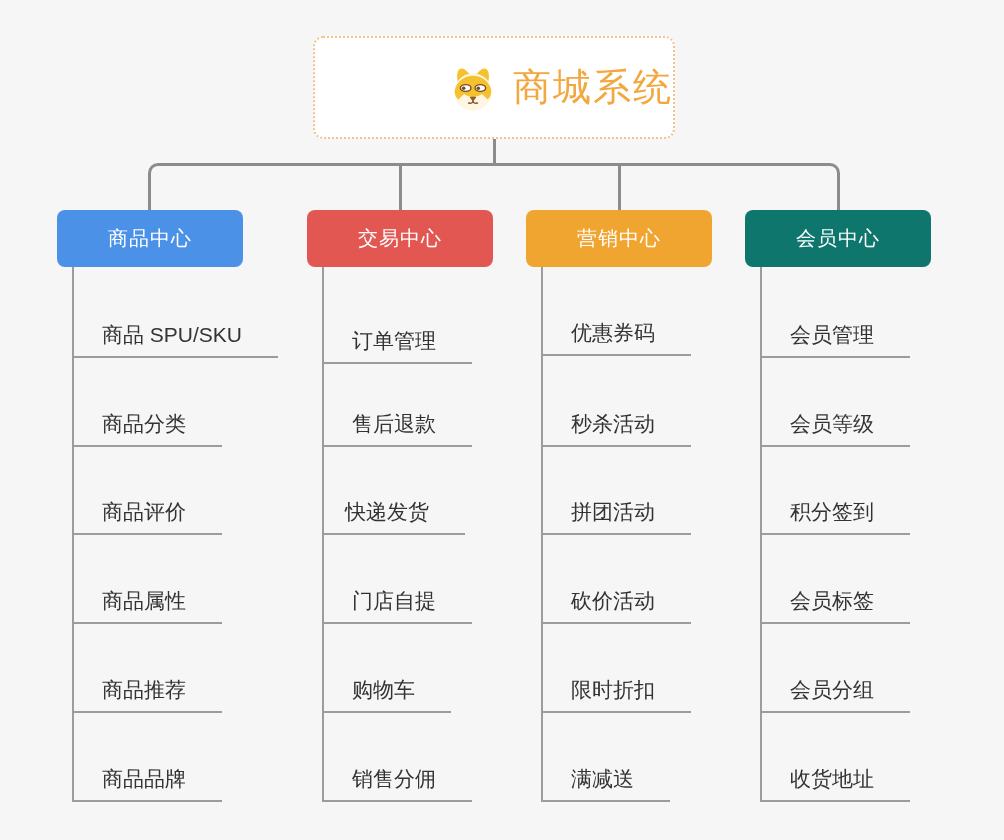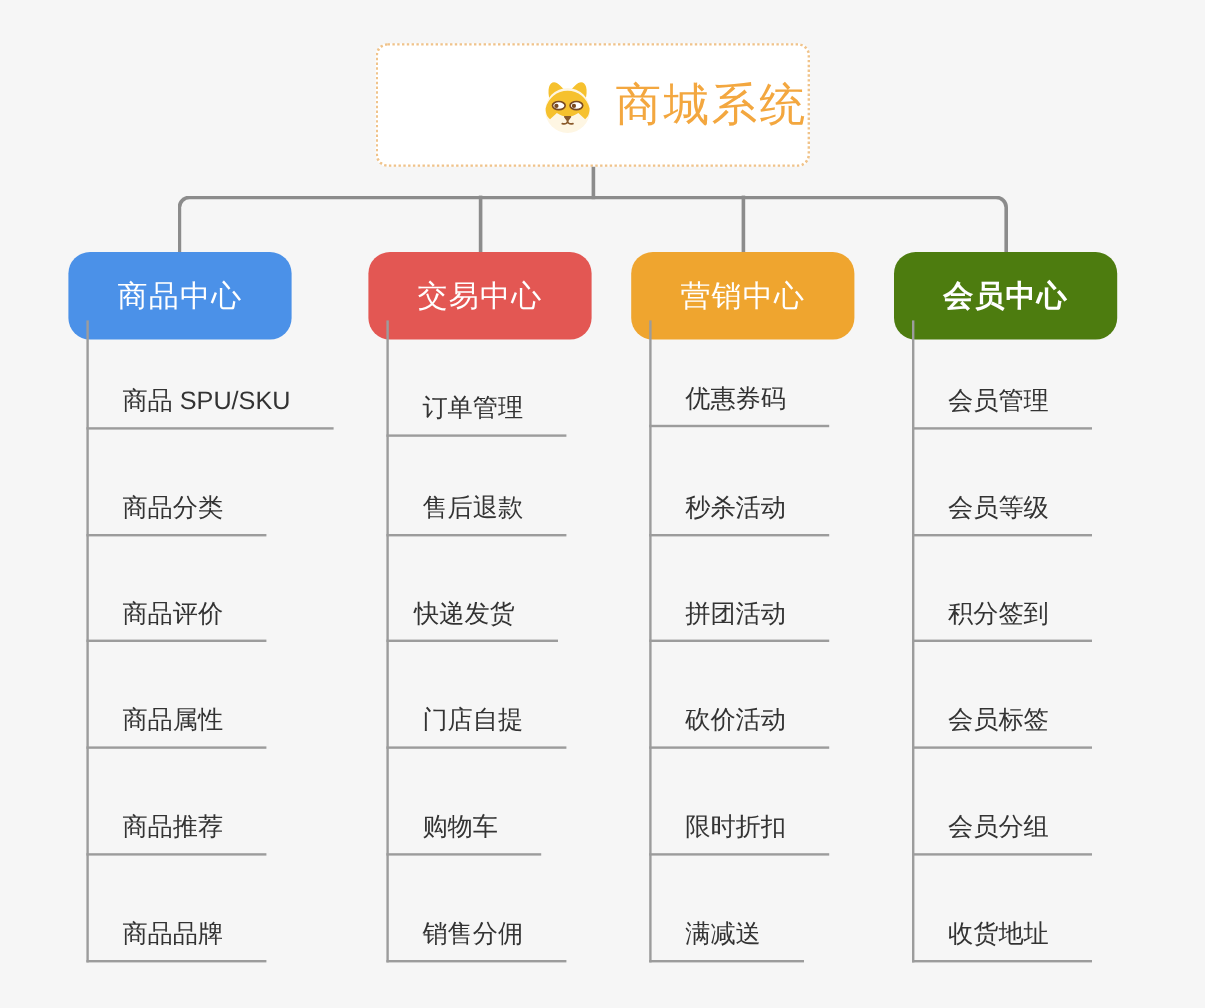--- a/index.html
+++ b/index.html
@@ -46,25 +46,25 @@
     background:transparent;
   }
   .conn.drop{
     top:163px;width:3px;height:47px;
     background:var(--connector,#8C8C8C);
   }
   .conn.drop-2{left:399px;}
   .conn.drop-3{left:618px;}
   
   .branch-node{
-    position:absolute;top:210px;width:186px;height:73px;
-    border-radius:18px;
+    position:absolute;top:210px;width:186px;height:57px;
+    border-radius:8px;
     display:flex;align-items:center;justify-content:center;
     color:var(--branch-text,#fff);
-    font-size:25px;
+    font-size:20px;
     letter-spacing:1px;
     white-space:nowrap;
     cursor:pointer;
   }
   
   .leaf-line{
     position:absolute;top:267px;width:2px;height:535px;
     background:var(--leaf-line,#9C9C9C);
   }
   .leaf-node{
@@ -132,21 +132,21 @@
       <div class="branch-node" style="left: 526px; background: rgb(239, 165, 47);">
         <span>营销中心</span>
       </div>
       <div class="leaf-line" style="left: 541px;"></div>
       <div class="leaf-node" style="left: 541px; top: 312px;">优惠券码</div>
       <div class="leaf-node" style="left: 541px; top: 403px;">秒杀活动</div>
       <div class="leaf-node" style="left: 541px; top: 491px;">拼团活动</div>
       <div class="leaf-node" style="left: 541px; top: 580px;">砍价活动</div>
       <div class="leaf-node" style="left: 541px; top: 669px;">限时折扣</div>
       <div class="leaf-node" style="left: 541px; top: 758px;">满减送</div>
-      <div class="branch-node" style="left: 745px; background: #4d7c0f; font-weight: bold;">
+      <div class="branch-node" style="left: 745px; background: #0f766e;">
         <span>会员中心</span>
       </div>
       <div class="leaf-line" style="left: 760px;"></div>
       <div class="leaf-node" style="left: 760px; top: 314px;">会员管理</div>
       <div class="leaf-node" style="left: 760px; top: 403px;">会员等级</div>
       <div class="leaf-node" style="left: 760px; top: 491px;">积分签到</div>
       <div class="leaf-node" style="left: 760px; top: 580px;">会员标签</div>
       <div class="leaf-node" style="left: 760px; top: 669px;">会员分组</div>
       <div class="leaf-node" style="left: 760px; top: 758px;">收货地址</div>
     </div>

